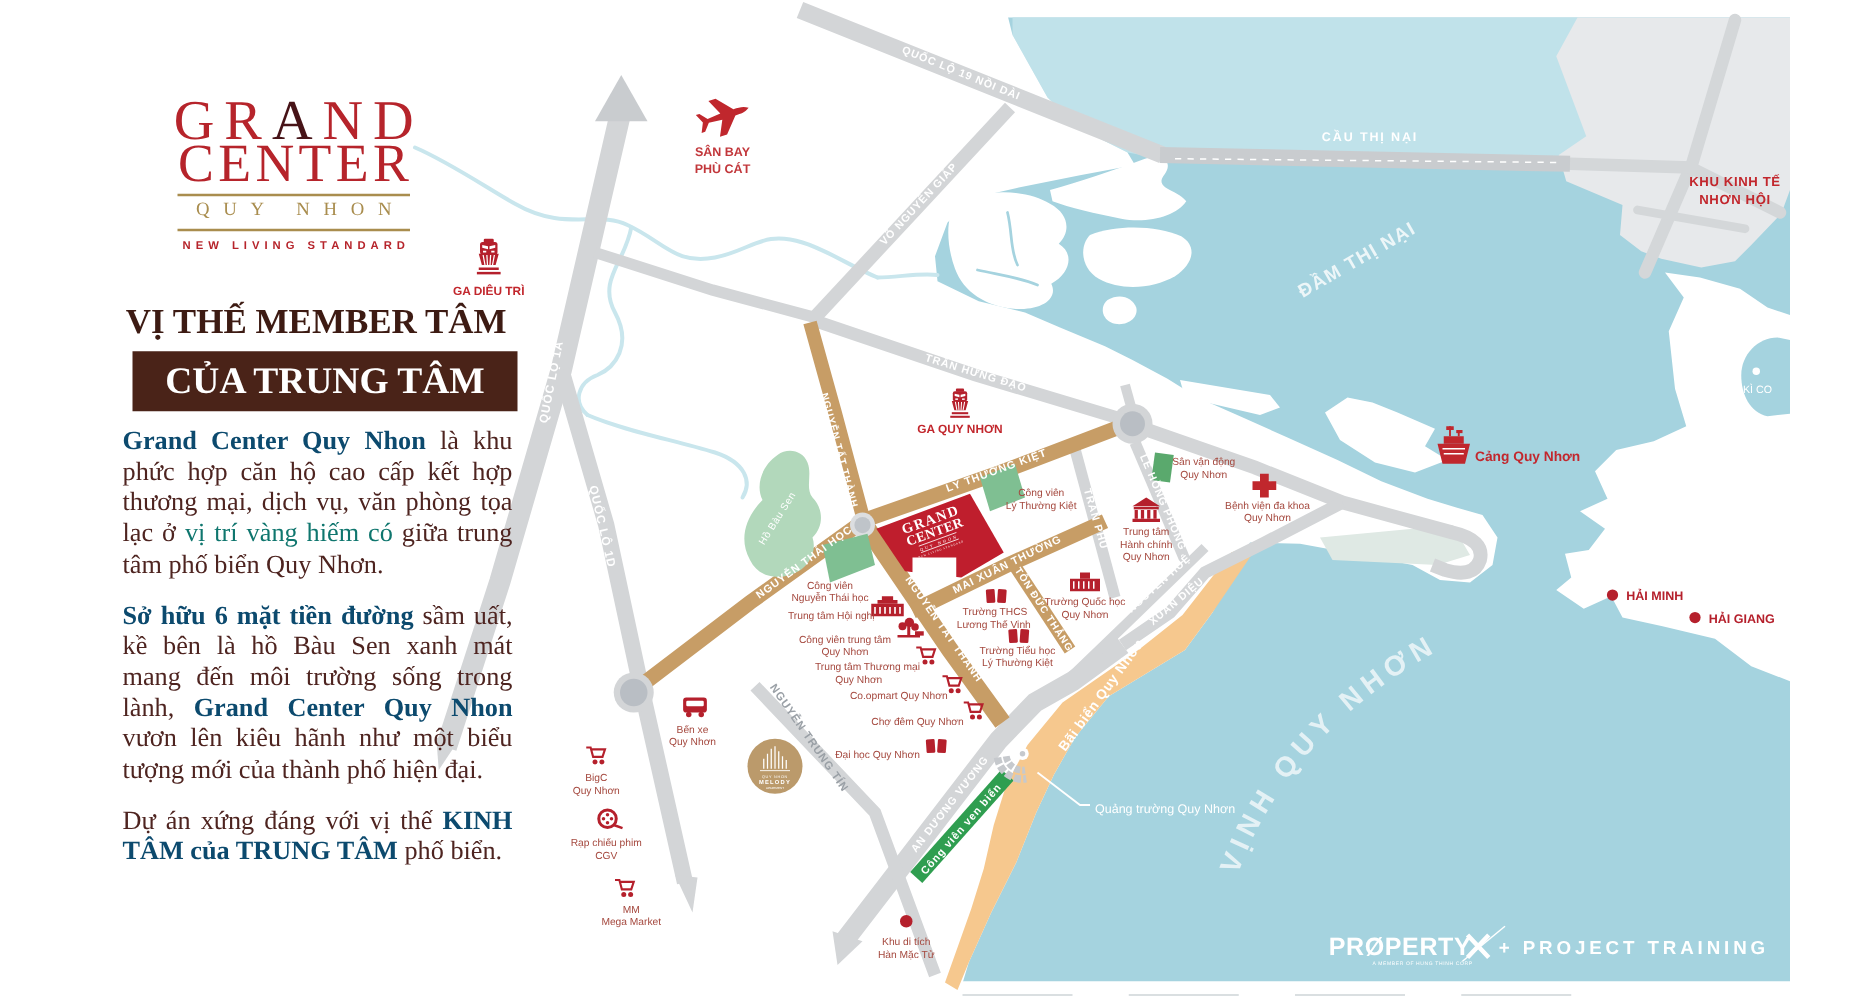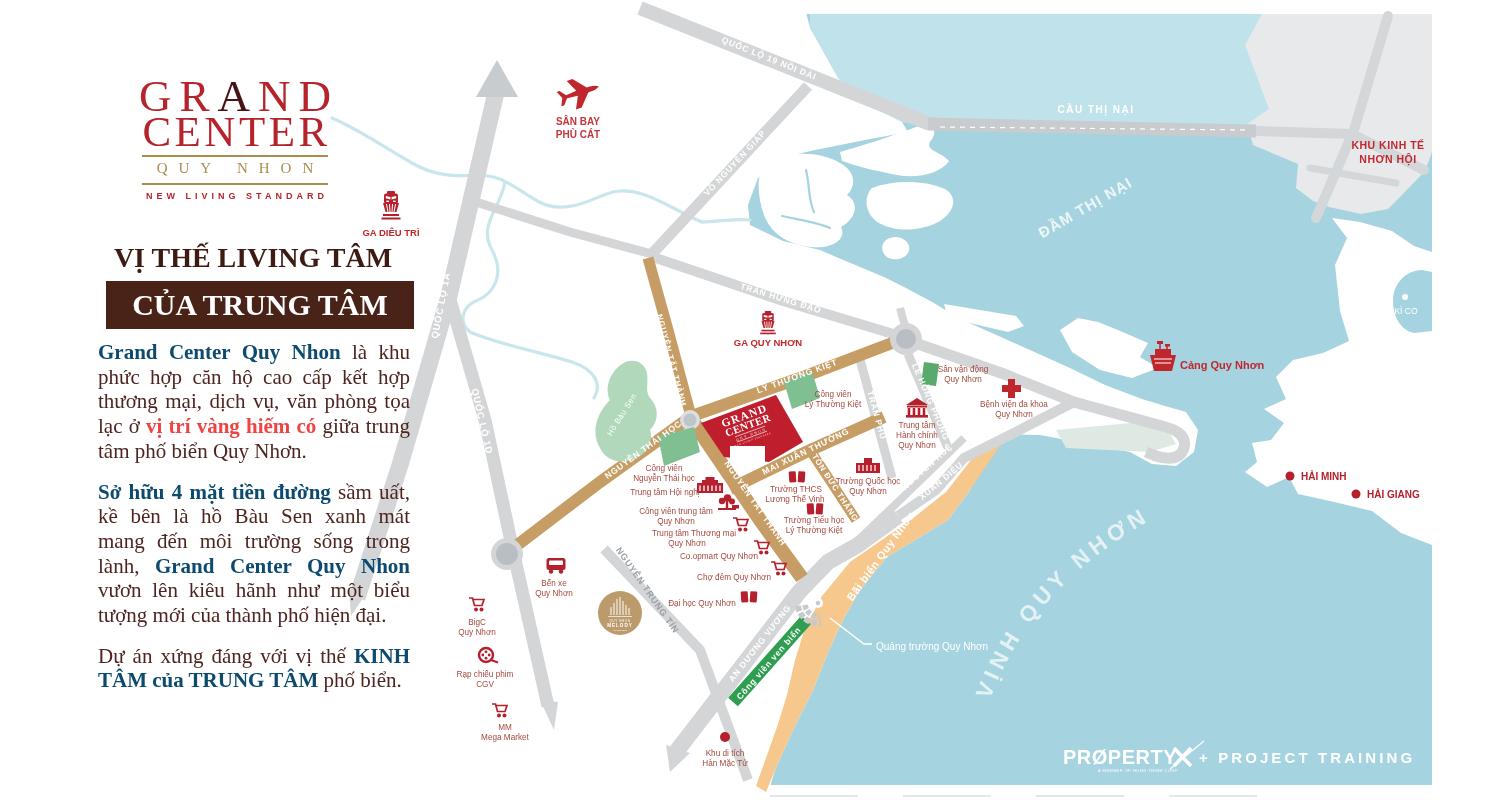--- a/index.html
+++ b/index.html
@@ -19,21 +19,21 @@
   .h1{position:absolute;left:98px;top:242px;width:310px;text-align:center;
       font-family:"Liberation Serif",serif;font-weight:bold;font-size:28px;color:#3d1b13;}
   .h2{position:absolute;left:106px;top:281px;width:308px;height:48px;background:#4a2318;
       color:#ffffff;font-family:"Liberation Serif",serif;font-weight:bold;font-size:30px;
       text-align:center;line-height:48px;}
   .body-text{position:absolute;left:98px;top:340px;width:312px;
       font-family:"Liberation Serif",serif;font-size:21px;line-height:24.7px;color:#4e2420;
       text-align:justify;}
   .body-text p{margin:0 0 16px 0;}
   .gold{color:#0c4a6e;font-weight:bold;}
-  .dkb{font-weight:bold;color:#ef4444;}
+  .dkb{font-weight:normal;color:#0f766e;}
 </style>
 </head>
 <body>
 <div class="page">
 
 <svg width="1500" height="800" viewBox="0 0 1500 800">
 <g id="water">
 
 <rect x="640" y="14" width="792" height="771" fill="#a5d3df"></rect>
 
@@ -485,23 +485,23 @@
 
   <div class="logo">
     <div class="l1">GR<span class="dark">A</span>ND</div>
     <div class="l2">CENTER</div>
     <div class="gline"></div>
     <div class="l3">QUY&nbsp;NHON</div>
     <div class="gline"></div>
     <div class="l4">NEW&nbsp;LIVING&nbsp;STANDARD</div>
   </div>
 
-  <div class="h1">VỊ THẾ LIVING TÂM</div>
+  <div class="h1">VỊ THẾ MEMBER TÂM</div>
 
   <div class="h2">CỦA TRUNG TÂM</div>
 
   <div class="body-text">
     <p><span class="gold">Grand Center Quy Nhon</span> là khu phức hợp căn hộ cao cấp kết hợp thương mại, dịch vụ, văn phòng tọa lạc ở <span class="dkb">vị trí vàng hiếm có</span> giữa trung tâm phố biển Quy Nhơn.</p>
-    <p><span class="gold">Sở hữu 4 mặt tiền đường</span> sầm uất, kề bên là hồ Bàu Sen xanh mát mang đến môi trường sống trong lành, <span class="gold">Grand Center Quy Nhon</span> vươn lên kiêu hãnh như một biểu tượng mới của thành phố hiện đại.</p>
+    <p><span class="gold">Sở hữu 6 mặt tiền đường</span> sầm uất, kề bên là hồ Bàu Sen xanh mát mang đến môi trường sống trong lành, <span class="gold">Grand Center Quy Nhon</span> vươn lên kiêu hãnh như một biểu tượng mới của thành phố hiện đại.</p>
     <p>Dự án xứng đáng với vị thế <span class="gold">KINH TÂM của TRUNG TÂM</span> phố biển.</p>
   </div>
 </div>
 </div>
 
 </body></html>

